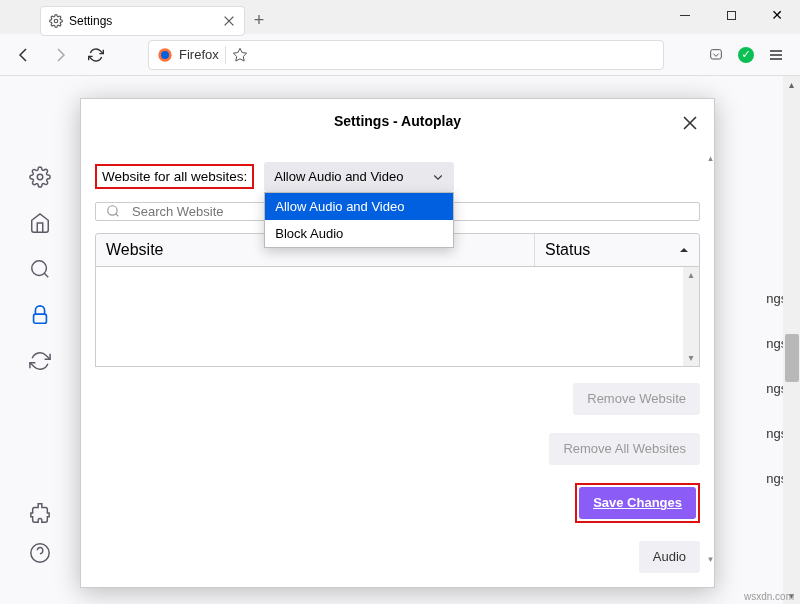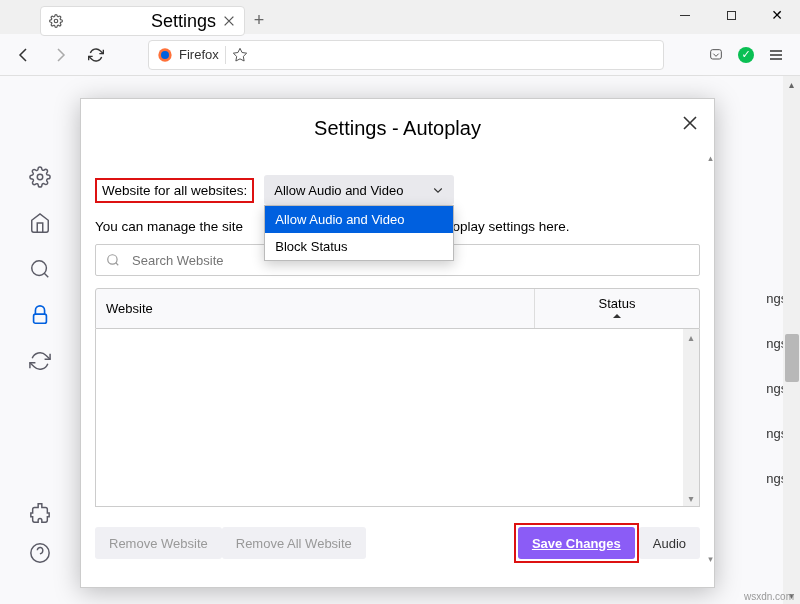--- a/index.html
+++ b/index.html
@@ -1,21 +1,21 @@
 <!DOCTYPE html>
 <html><head>
 <meta charset="utf-8">
 <style>
   * { box-sizing: border-box; margin: 0; padding: 0; font-family: "Segoe UI", Arial, sans-serif; }
   body { width: 800px; height: 604px; background: #f0f0f0; overflow: hidden; position: relative; font-size: 13px; }
   
   .titlebar { display: flex; align-items: flex-start; background: #f0f0f0; height: 34px; }
   .tab { margin-left: 40px; margin-top: 6px; width: 205px; height: 30px; background: #fff; border: 1px solid #ddd; border-radius: 4px; display: flex; align-items: center; padding: 0 8px; gap: 6px; }
   .tab-gear { width: 14px; height: 14px; }
-  .tab-title { flex: 1; font-size: 18px; text-align: right; }
+  .tab-title { flex: 1; font-size: 12px; }
   .tab-close { width: 14px; height: 14px; color: #555; cursor: pointer; }
   .newtab { width: 28px; height: 28px; margin-top: 6px; display: flex; align-items: center; justify-content: center; font-size: 18px; color: #666; cursor: pointer; }
   .winbtns { margin-left: auto; display: flex; }
   .winbtn { width: 46px; height: 30px; display: flex; align-items: center; justify-content: center; cursor: pointer; }
   .minline { width: 10px; height: 1px; background: #333; }
   .maxbox { width: 9px; height: 9px; border: 1px solid #333; }
   .xicon { font-size: 14px; }
   
   .toolbar { height: 42px; background: #f9f9fb; border-bottom: 1px solid #e0e0e0; display: flex; align-items: center; padding: 0 10px; gap: 8px; }
   .tbtn { width: 28px; height: 28px; display: flex; align-items: center; justify-content: center; cursor: pointer; border-radius: 4px; color:#333;}
@@ -31,46 +31,46 @@
   .side-icon { width: 22px; height: 22px; color: #5b5b66; cursor: pointer; }
   .side-icon.active { color: #0060df; }
   .side-bottom { margin-top: auto; padding-bottom: 40px; display: flex; flex-direction: column; gap: 18px; align-items: center; }
   
   .pagebody { flex: 1; position: relative; }
   .bg-items { position: absolute; right: 2px; top: 215px; display: flex; flex-direction: column; gap: 30px; }
   .bg-item { font-size: 13px; color: #333; }
   
   .modal { position: absolute; left: 80px; top: 98px; width: 635px; height: 490px; background: #fff; border: 1px solid #ccc; box-shadow: 0 4px 24px rgba(0,0,0,0.25); display: flex; flex-direction: column; padding: 14px; }
   .modal-header { display: flex; align-items: center; justify-content: center; position: relative; height: 30px; }
-  .modal-title { font-weight: 400; font-size: 20px; }
+  .modal-title { font-weight: 700; font-size: 14px; }
   .modal-close { position: absolute; right: 0; top: 0; width: 20px; height: 20px; cursor: pointer; }
   
   .default-row { display: flex; align-items: center; margin-top: 32px; gap: 10px; }
   .default-label { border: 2px solid #d11; padding: 3px 5px; font-size: 13.5px; }
   .dropdown { position: relative; width: 190px; }
   .dropdown-btn { width: 100%; height: 30px; background: #e9e9ed; border: none; border-radius: 3px; display: flex; align-items: center; padding: 0 10px; justify-content: space-between; font-size: 13px; cursor: pointer; }
   .dropdown-list { position: absolute; top: 30px; left: 0; width: 100%; background: #fff; border: 1px solid #bbb; box-shadow: 0 4px 12px rgba(0,0,0,0.2); z-index: 10; }
   .dd-item { padding: 6px 10px; font-size: 13px; cursor: pointer; }
   .dd-item.selected { background: #0060df; color: #fff; }
   
   .manage-text { font-size: 13.5px; margin-top: 14px; }
   
   .search-box { margin-top: 10px; height: 32px; border: 1px solid #ccc; border-radius: 2px; display: flex; align-items: center; padding: 0 10px; gap: 12px; color: #888; }
   .search-box input { border: none; outline: none; flex: 1; font-size: 13px; }
   
   .table-head { display: flex; margin-top: 12px; border: 1px solid #ccc; background: #f9f9fb; border-top-left-radius: 3px; border-top-right-radius: 3px; }
-  .th { padding: 7px 10px; font-size: 13px; display: flex; align-items: center; }
+  .th { padding: 7px 10px; font-size: 16px; display: flex; align-items: center; }
   .th-website { flex: 1; }
-  .th-status { width: 165px; border-left: 1px solid #ddd; justify-content: space-between; flex-direction: column; }
+  .th-status { width: 165px; border-left: 1px solid #ddd; justify-content: space-between; }
   .table-body { border: 1px solid #ccc; border-top: none; height: 178px; position: relative; }
   .vscroll { position: absolute; right: 0; top: 0; width: 16px; height: 100%; background: #f0f0f0; }
   .vthumb-top { position: absolute; top: 0; right: 0; width: 16px; height: 16px; display: flex; align-items: center; justify-content: center; color:#888; font-size:10px;}
   .vthumb-bot { position: absolute; bottom: 0; right: 0; width: 16px; height: 16px; display:flex;align-items:center;justify-content:center;color:#888;font-size:10px;}
   
-  .modal-footer { display: flex; align-items: center; margin-top: 16px; gap: 0; }
+  .modal-footer { display: flex; align-items: flex-end; margin-top: 16px; gap: 18px; flex-direction: column; }
   .btn { height: 32px; padding: 0 14px; border-radius: 3px; font-size: 13px; cursor: pointer; border: none; }
   .btn-disabled { background: #f0f0f4; color: #999; }
   .btn-primary { background: #8b5cf6; color: #fff; font-weight: 600; text-decoration: underline; }
   .btn-primary-wrap { border: 2px solid #d11; padding: 2px; margin-left: auto; }
   .btn-cancel { background: #f0f0f4; color: #333; }
   
   .page-scroll { position: absolute; right: 0; top: 0; bottom: 0; width: 17px; background: #f0f0f0; }
   .ps-thumb { position: absolute; right: 1px; top: 258px; width: 14px; height: 48px; background: #b8b8b8; border-radius: 2px; }
   .ps-arrow { position:absolute; right:0; width:17px; height:17px; display:flex;align-items:center;justify-content:center; font-size:10px;color:#666;}
   .ps-arrow.top{top:0;} .ps-arrow.bot{bottom:0;}
@@ -214,28 +214,25 @@
     <span class="default-label">Website for all websites:</span>
     <div class="dropdown">
       <button class="dropdown-btn">
         <span>Allow Audio and Video</span>
         <svg width="12" height="12" viewBox="0 0 16 16" fill="none" stroke="#333" stroke-width="1.5">
             <path d="M3 6l5 5 5-5"></path>
           </svg>
       </button>
       <div class="dropdown-list">
         <div class="dd-item selected">Allow Audio and Video</div>
-        <div class="dd-item">Block Status</div>
-      </div>
-    </div>
-  </div>
-
-  <div class="manage-text">
-    <span>You can manage the site</span><span style="visibility:hidden">s that do not follow your default aut</span><span>oplay settings here.</span>
-  </div>
+        <div class="dd-item">Block Audio</div>
+      </div>
+    </div>
+  </div>
+
 
   <div class="search-box">
     <svg width="14" height="14" viewBox="0 0 24 24" fill="none" stroke="#999" stroke-width="2">
         <circle cx="11" cy="11" r="8"></circle>
         <line x1="21" y1="21" x2="16.65" y2="16.65"></line>
       </svg>
     <input placeholder="Search Website" style="">
   </div>
 
   <div class="table-head">
@@ -249,21 +246,21 @@
   </div>
   <div class="table-body">
     <div class="vscroll">
       <div class="vthumb-top">▴</div>
       <div class="vthumb-bot">▾</div>
     </div>
   </div>
 
   <div class="modal-footer">
     <button class="btn btn-disabled">Remove Website</button>
-    <button class="btn btn-disabled">Remove All Website</button>
+    <button class="btn btn-disabled">Remove All Websites</button>
     <div class="btn-primary-wrap">
       <button class="btn btn-primary">Save Changes</button>
     </div>
     <button class="btn btn-cancel">Audio</button>
   </div>
 
   <div class="modal-scroll">
     <div class="modal-thumb-sm" style="top:0">▴</div>
     <div class="modal-thumb-sm" style="bottom:0">▾</div>
   </div>

